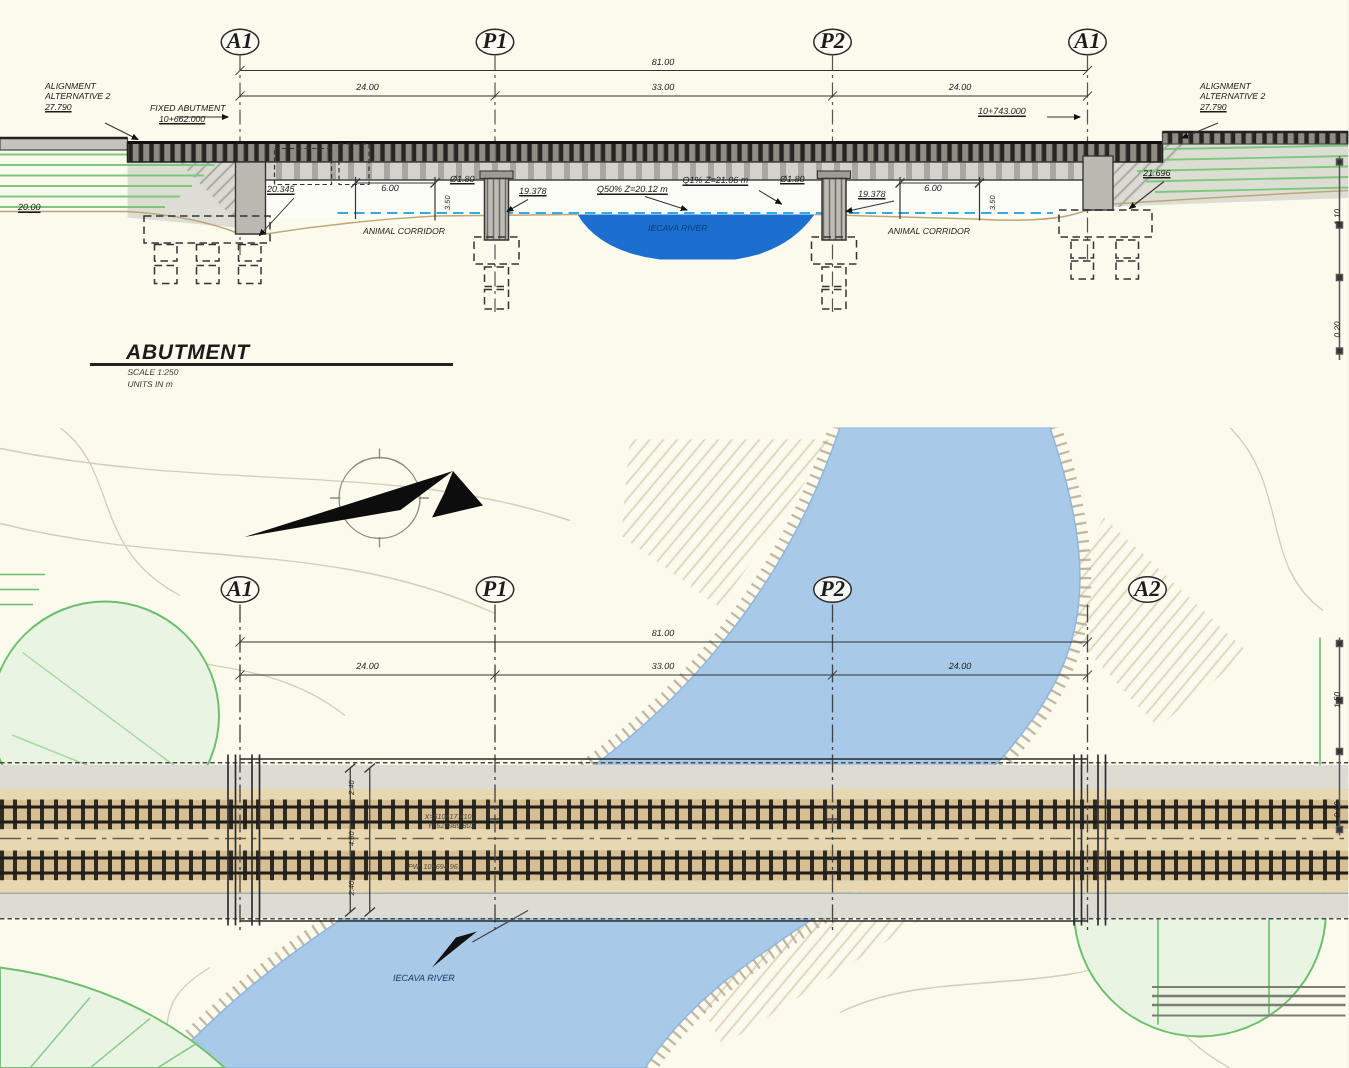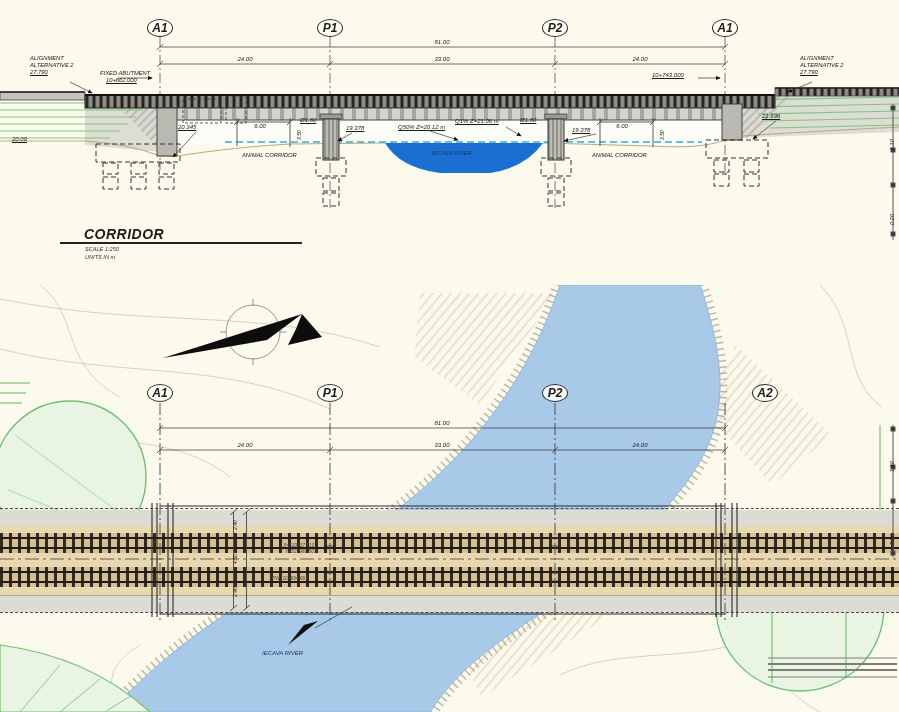--- a/index.html
+++ b/index.html
@@ -6,21 +6,21 @@
   .canvas{position:relative;width:899px;height:712px;background:#fbfaec;overflow:hidden;
           font-family:"Liberation Sans",sans-serif;color:#1c1c1c;}
   .abs{position:absolute;}
   svg.layer{position:absolute;left:0;}
   .lbl{position:absolute;font-size:6px;font-style:italic;white-space:nowrap;line-height:1.2;color:#1b1b1b;}
   .u{text-decoration:underline;}
   .ctr{transform:translateX(-50%);}
   .rot{transform:rotate(-90deg);transform-origin:left top;}
   .gridlbl{position:absolute;width:24px;height:16px;border:1.1px solid #2a2a2a;border-radius:50%;
            background:rgba(253,253,245,.9);display:flex;align-items:center;justify-content:center;
-           font-weight:bold;font-style:italic;font-size:12px;transform:translate(-50%,-50%);}
+           font-weight:bold;font-style:italic;font-size:15px;transform:translate(-50%,-50%);font-family:Liberation Serif, serif;}
   .title{font-weight:bold;font-style:italic;font-size:14px;letter-spacing:.5px;}
   .note{font-size:5.6px;font-style:italic;color:#333;}
   .band{position:absolute;left:0;width:899px;}
   .rail{position:absolute;left:0;width:100%;height:1.6px;background:#1f1d1a;}
   .trackpat{background-color:#d6bf92;
     background-image:repeating-linear-gradient(90deg,rgba(38,34,28,.95) 0 2.6px,rgba(0,0,0,0) 2.6px 9px);}
   .tiny{font-size:4.8px;font-style:italic;color:#4a463e;}
 </style>
 </head>
 <body>
@@ -352,21 +352,21 @@
   <div class="lbl ctr" style="left:622px;top:123px">6.00</div>
   <div class="lbl rot" style="left:659px;top:140px;font-size:5px">3.50</div>
   <div class="lbl u" style="left:762px;top:113px">21.696</div>
   <div class="lbl" style="left:242px;top:152px;font-size:5.8px">ANIMAL CORRIDOR</div>
   <div class="lbl" style="left:592px;top:152px;font-size:5.8px">ANIMAL CORRIDOR</div>
   <div class="lbl" style="left:432px;top:150px;color:#0b3d74;font-size:5.8px">IECAVA RIVER</div>
 
   <div class="lbl rot" style="left:889px;top:150px;font-size:5.5px">1.10</div>
   <div class="lbl rot" style="left:889px;top:225px;font-size:5.5px">0.20</div>
 
-  <div class="lbl title" style="left:84px;top:226px">CORRIDOR</div>
+  <div class="lbl title" style="left:84px;top:226px">ABUTMENT</div>
   <div class="lbl note" style="left:85px;top:246px">SCALE 1:250</div>
   <div class="lbl note" style="left:85px;top:254px">UNITS IN m</div>
 
   <div class="gridlbl" style="left:160px;top:393px">A1</div>
   <div class="gridlbl" style="left:330px;top:393px">P1</div>
   <div class="gridlbl" style="left:555px;top:393px">P2</div>
   <div class="gridlbl" style="left:765px;top:393px">A2</div>
 
   <div class="lbl ctr" style="left:442px;top:420px">81.00</div>
   <div class="lbl ctr" style="left:245px;top:442px">24.00</div>

